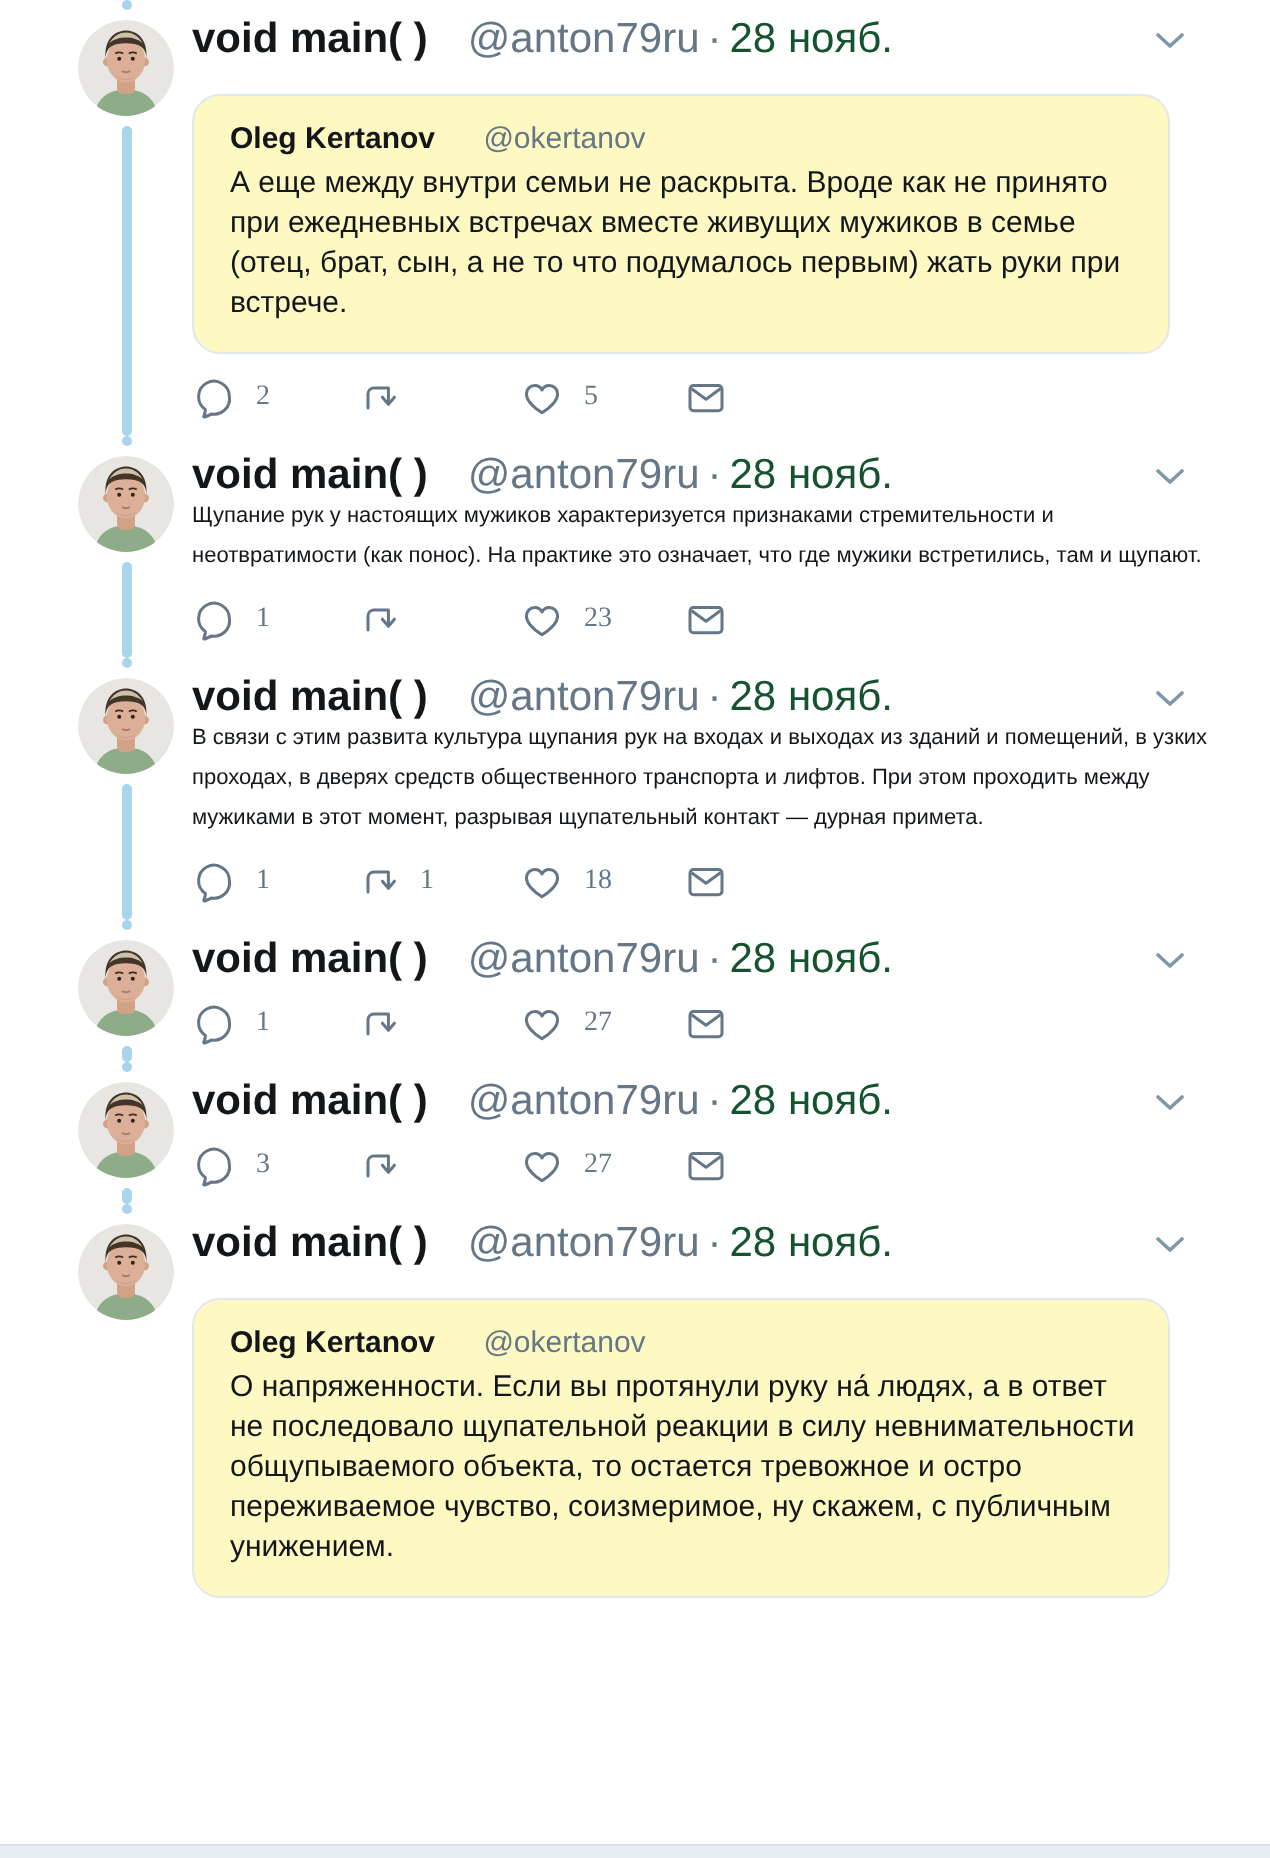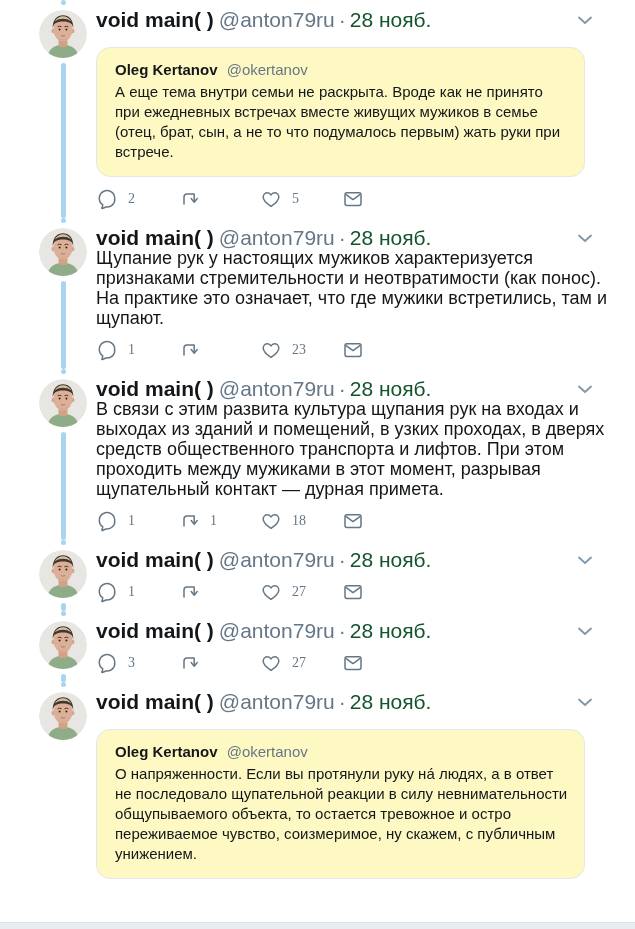--- a/index.html
+++ b/index.html
@@ -28,25 +28,25 @@
     background: #a8d4ee; border-radius: 2.5px; z-index: 1;
   }
   .line-top { top: 0; height: 5px; }
   .line-bottom { top: 63px; bottom: 0; }
   .content { flex: 1; min-width: 0; }
   .tweet-header {
     display: flex; align-items: baseline;
     font-size: 21px; line-height: 20px; white-space: nowrap;
   }
   .name { font-weight: bold; color: #14171a; }
-  .meta { color: #657786; margin-left: 5px; text-align: center; }
+  .meta { color: #657786; margin-left: 20px; text-align: center; }
   .sep { color: #657786; margin: 0 4px; }
   .date { color: #14532d; }
   .chevron { margin-left: auto; margin-right: 15px; align-self: center; cursor: pointer; display: flex; }
-  .tweet-text { font-size: 18px; line-height: 20px; color: #14171a; }
+  .tweet-text { font-size: 11px; line-height: 20px; color: #14171a; }
   .quote-card {
     margin-top: 17px; margin-right: 22px;
     border: 1px solid #e1e8ed; border-radius: 14px;
     padding: 12px 16px 14px 18px;
     background: #fef9c3; cursor: pointer;
   }
   .quote-header { font-size: 15px; line-height: 20px; }
   .quote-text { font-size: 15px; line-height: 20px; margin-top: 2px; }
   .actions {
     display: flex; align-items: center;
@@ -123,21 +123,21 @@
           <svg width="14" height="9" viewBox="0 0 14 9">
             <use href="#icon-chevron-g"></use>
           </svg>
         </span>
     </div>
     <div class="quote-card">
       <div class="quote-header">
         <span class="name">Oleg Kertanov</span>
         <span class="meta">@okertanov</span>
       </div>
-      <div class="quote-text">А еще тема внутри семьи не раскрыта. Вроде как не принято при ежедневных встречах вместе живущих мужиков в семье (отец, брат, сын, а не то что подумалось первым) жать руки при встрече.</div>
+      <div class="quote-text">А еще между внутри семьи не раскрыта. Вроде как не принято при ежедневных встречах вместе живущих мужиков в семье (отец, брат, сын, а не то что подумалось первым) жать руки при встрече.</div>
     </div>
     <div class="actions">
       <div class="action">
         <svg width="22" height="22" viewBox="0 0 22 22">
             <use href="#icon-reply-g"></use>
           </svg>
         <span class="count">2</span>
       </div>
       <div class="action">
         <svg width="22" height="22" viewBox="0 0 22 22">

